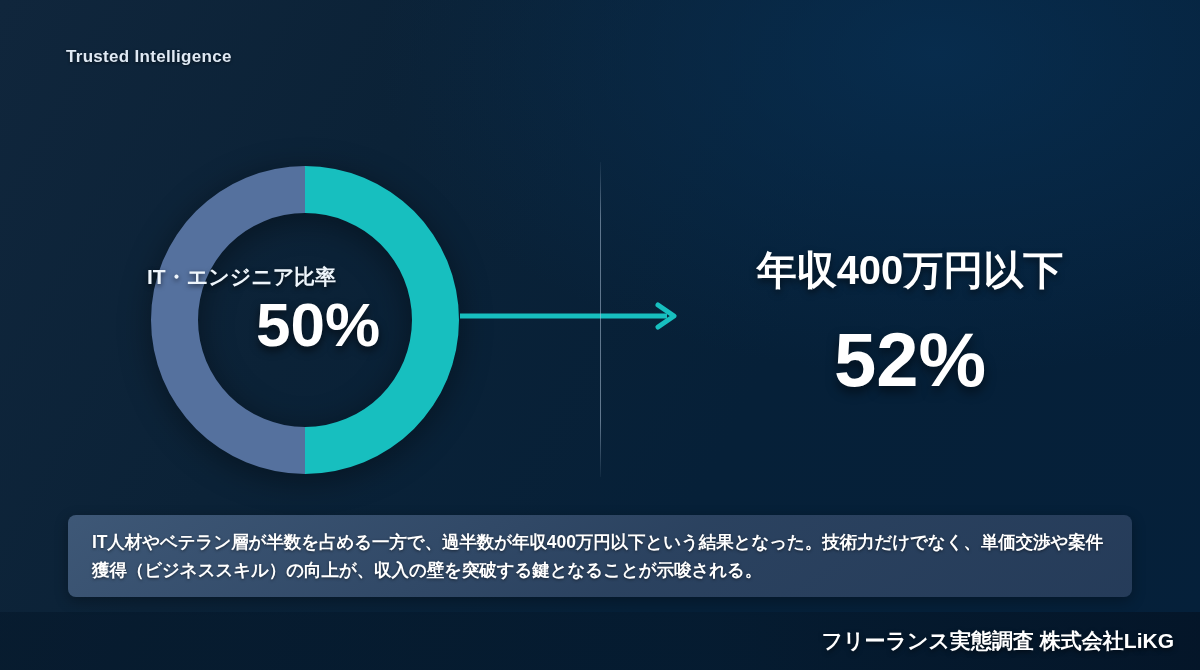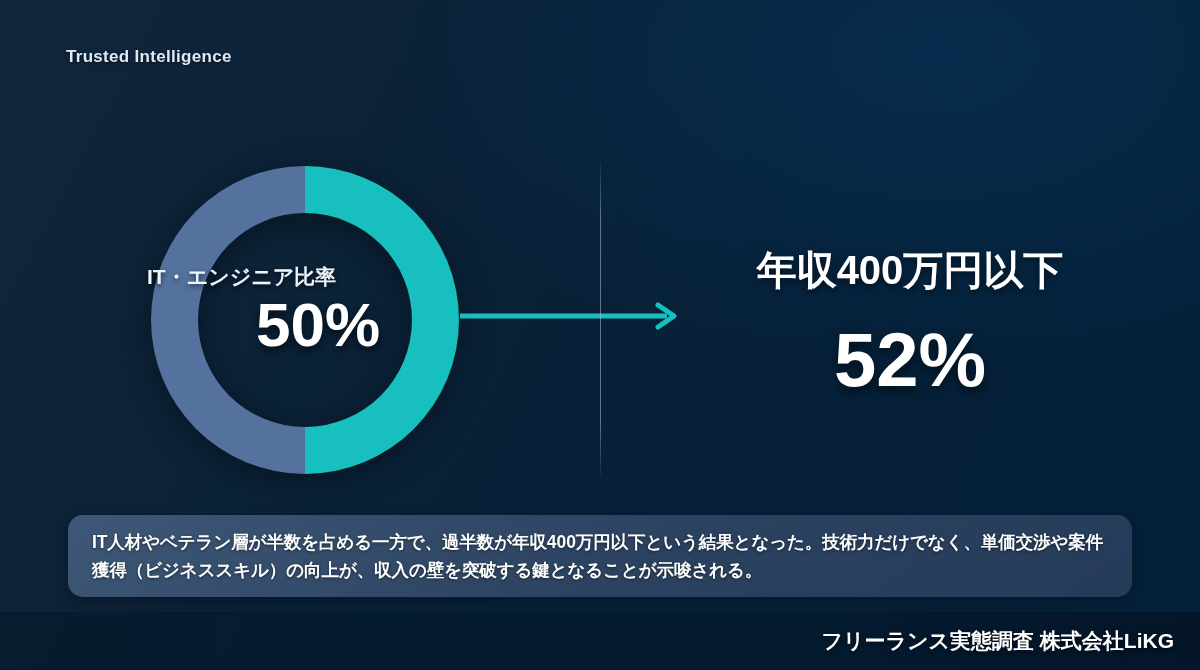--- a/index.html
+++ b/index.html
@@ -133,21 +133,21 @@
   }
 
   
   .caption {
     position: absolute;
     left: 68px;
     top: 515px;
     width: 1064px;
     height: 82px;
     box-sizing: border-box;
-    border-radius: 15px;
+    border-radius: 8px;
     background: linear-gradient(145deg, rgba(66,92,124,0.92) 0%, rgba(46,69,99,0.92) 55%, rgba(40,62,92,0.92) 100%);
     box-shadow: 0 4px 14px rgba(0,0,0,0.3);
     padding: 13px 24px 0 24px;
   }
   .caption-text {
     font-size: 17.5px;
     font-weight: bold;
     line-height: 1.62;
     color: #ffffff;
     text-shadow: 0 1px 3px rgba(0,0,0,0.5);

